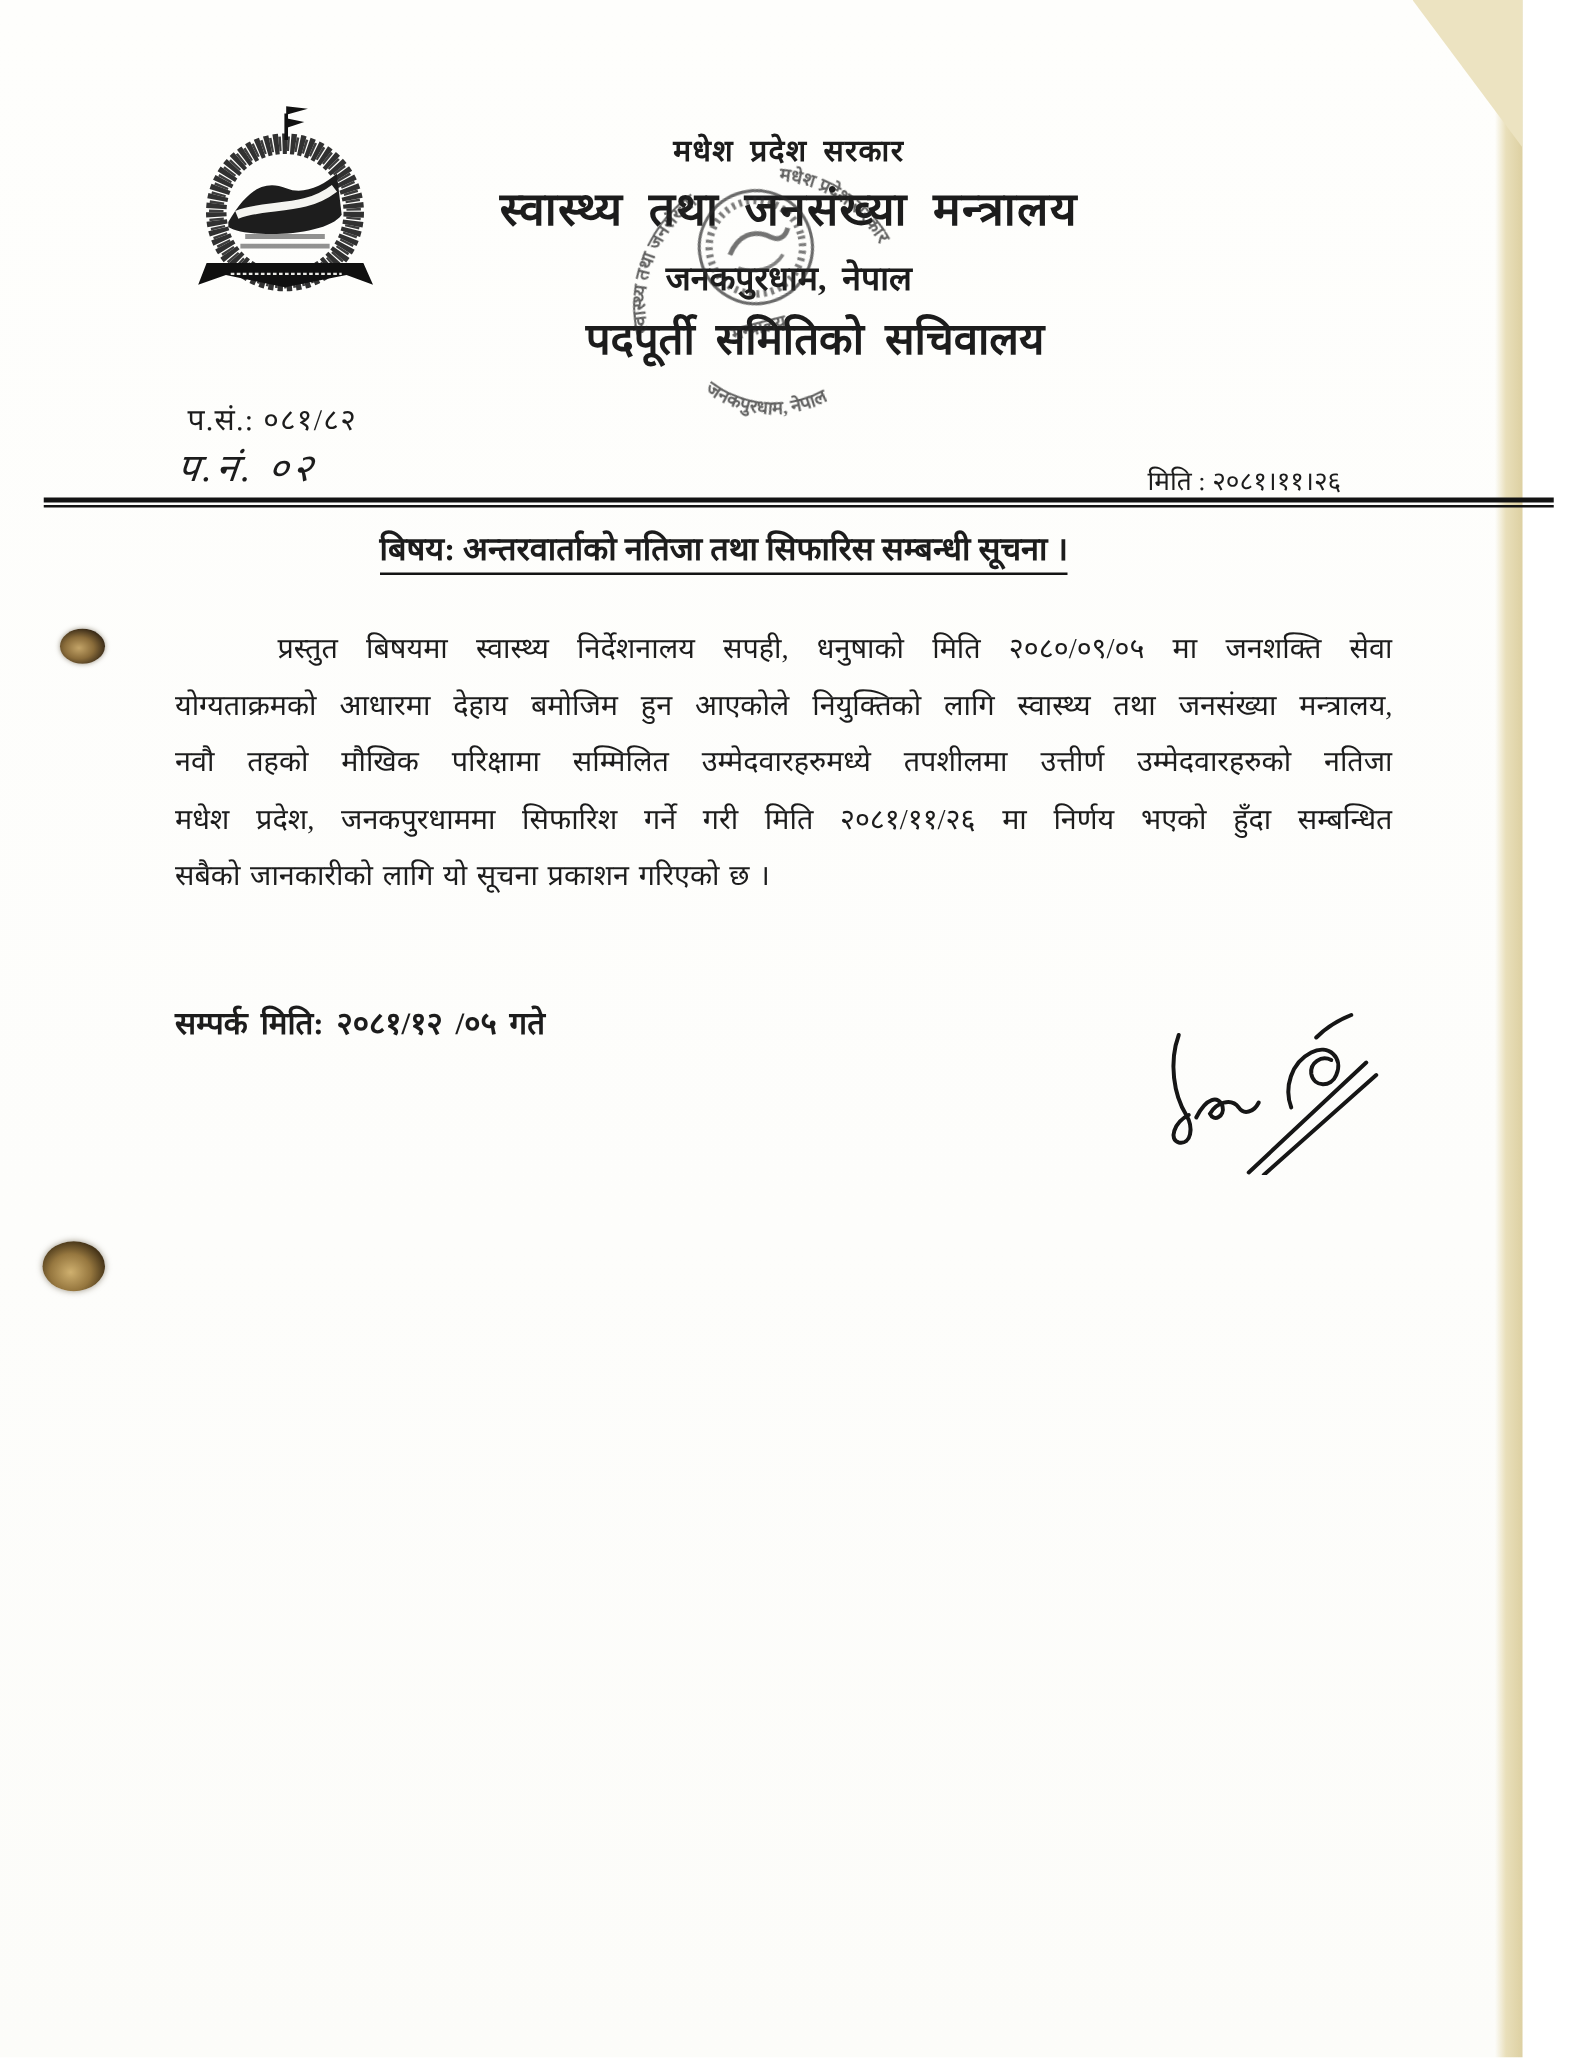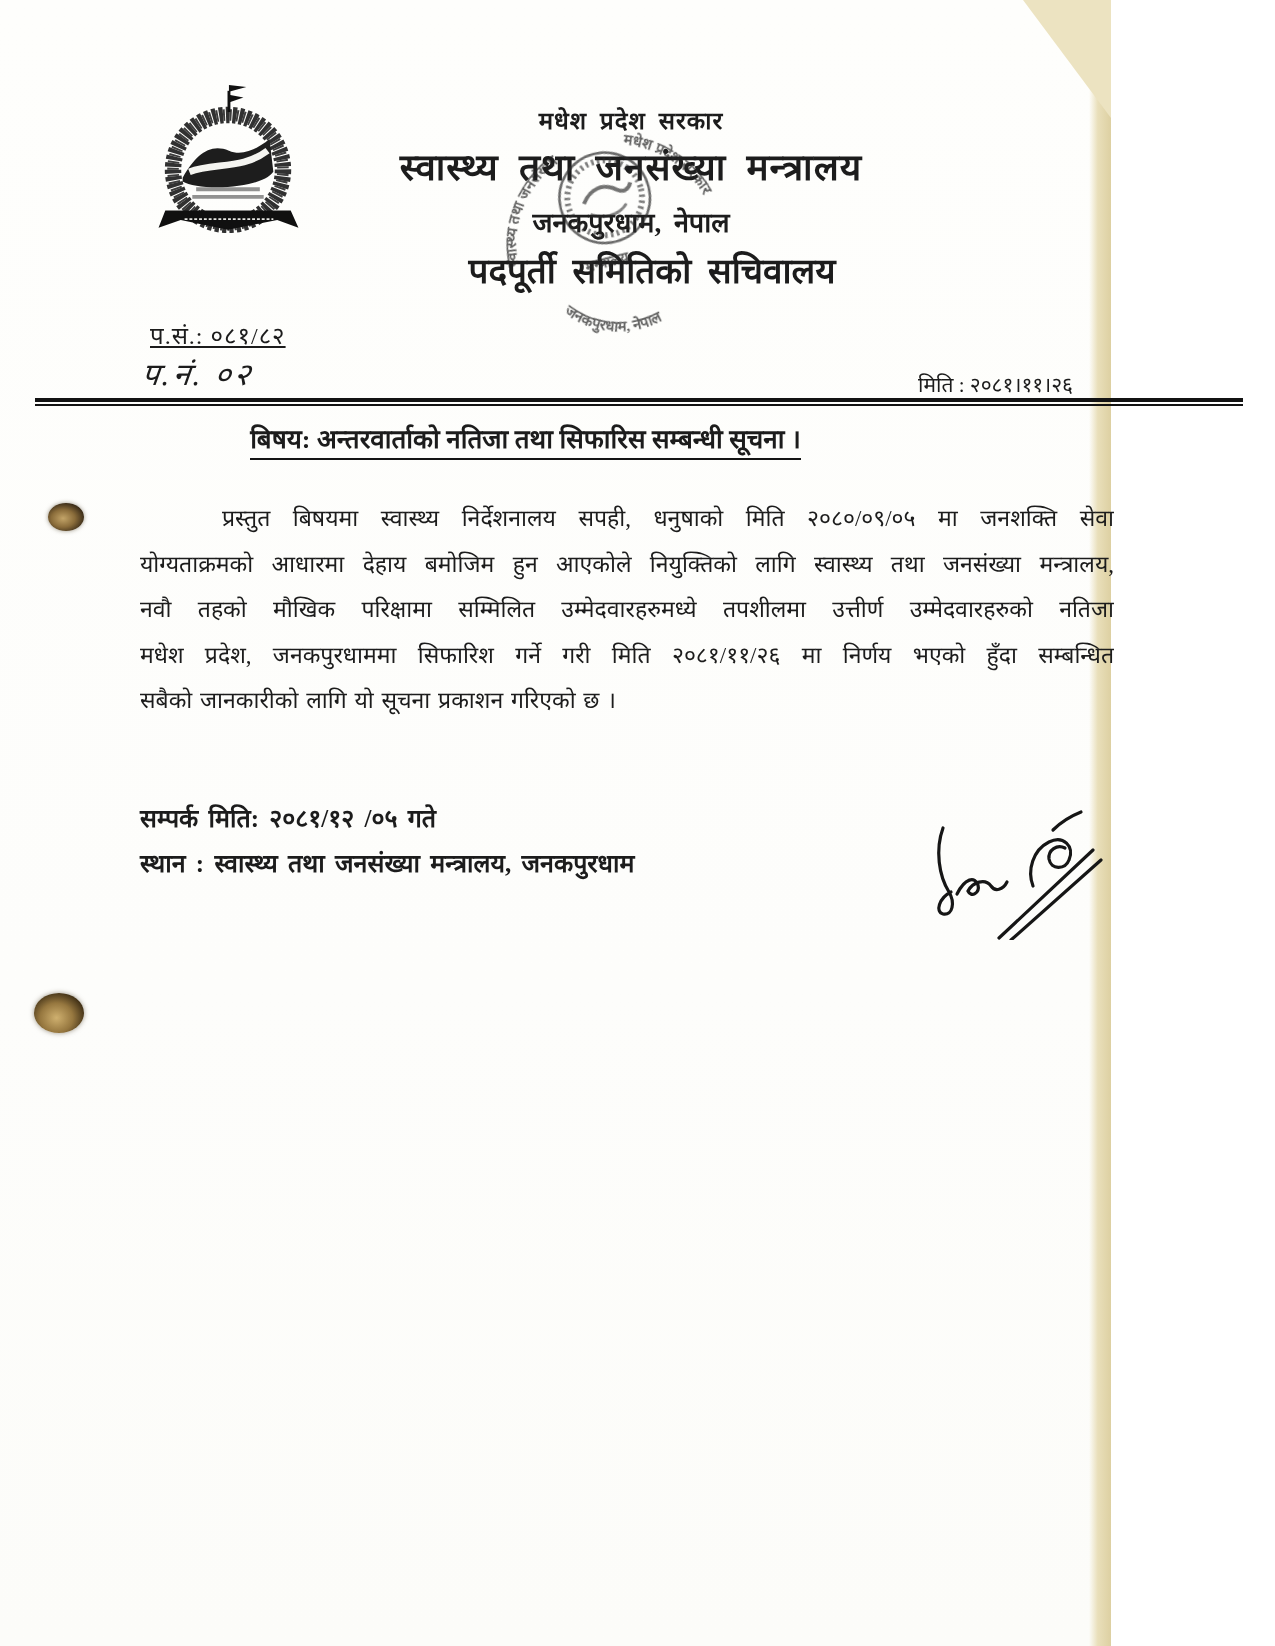--- a/index.html
+++ b/index.html
@@ -4,21 +4,21 @@
 <style>
   html,body{margin:0;padding:0;}
   body{
     width:1275px;height:1646px;
     background:#ffffff;
     font-family:"Liberation Serif","DejaVu Serif",serif;
     color:#1c1c1c;
     overflow:hidden;
   }
   .page{
-    position:relative;width:1111px;height:1646px;
+    position:relative;width:1218px;height:1646px;
     background:linear-gradient(180deg,#fefefc 0%,#fdfdfb 60%,#fcfcf9 100%);
   }
   
   .scan-edge-right{
     position:absolute;top:0;right:0;bottom:0;width:22px;
     background:linear-gradient(to right, rgba(232,223,185,0) 0%, #e9dfba 40%, #ddd0a2 100%);
   }
   .scan-corner{
     position:absolute;top:0;right:0;width:88px;height:118px;
     background:#ece3c1;
@@ -45,21 +45,21 @@
   .h-ministry{position:absolute;left:0;right:0;top:140px;font-size:37px;font-weight:700;letter-spacing:1px;word-spacing:10px;}
   .h-place{position:absolute;left:0;right:0;top:203px;font-size:27px;font-weight:600;word-spacing:6px;}
   .h-office{position:absolute;left:0;right:0;top:246px;font-size:35px;font-weight:700;word-spacing:8px;margin-left:42px;}
   
   .stamp{
     position:absolute;left:498px;top:124px;width:236px;height:222px;
     transform:rotate(-14deg);opacity:.82;filter:blur(.3px);
   }
   .stamp text{font-family:"Liberation Serif","DejaVu Serif",serif;}
   
-  .ref-file{position:absolute;left:150px;top:318px;font-size:24px;letter-spacing:1px;text-decoration:underline;}
+  .ref-file{position:absolute;left:150px;top:318px;font-size:24px;letter-spacing:1px;}
   .ref-letter{
     position:absolute;left:142px;top:352px;font-size:31px;font-style:italic;
     transform:skewX(-6deg);letter-spacing:3px;
   }
   .ref-date{position:absolute;left:918px;top:370px;font-size:21px;}
   
   .rule{position:absolute;left:35px;top:398px;width:1208px;border-top:4px solid #131313;}
   .rule-inner{margin-top:2px;height:2px;background:#131313;}
   
   .subject{
@@ -147,21 +147,20 @@
 
   <div class="body-text">
     <div class="line indent">प्रस्तुत बिषयमा स्वास्थ्य निर्देशनालय सपही, धनुषाको मिति २०८०/०९/०५ मा जनशक्ति सेवा</div>
     <div class="line">योग्यताक्रमको आधारमा देहाय बमोजिम हुन आएकोले नियुक्तिको लागि स्वास्थ्य तथा जनसंख्या मन्त्रालय,</div>
     <div class="line">नवौ तहको मौखिक परिक्षामा सम्मिलित उम्मेदवारहरुमध्ये तपशीलमा उत्तीर्ण उम्मेदवारहरुको नतिजा</div>
     <div class="line">मधेश प्रदेश, जनकपुरधाममा सिफारिश गर्ने गरी मिति २०८१/११/२६ मा निर्णय भएको हुँदा सम्बन्धित</div>
     <div class="line last">सबैको जानकारीको लागि यो सूचना प्रकाशन गरिएको छ ।</div>
   </div>
 
   <div class="contact-date">सम्पर्क मिति: २०८१/१२ /०५ गते</div>
-  <div class="contact-loc">स्थान : स्वास्थ्य तथा जनसंख्या मन्त्रालय, जनकपुरधाम</div>
 
   <svg class="signature" viewBox="0 0 200 150" xmlns="http://www.w3.org/2000/svg">
     <g fill="none" stroke="#161616" stroke-width="3.2" stroke-linecap="round">
       <path d="M28,38 C20,60 24,86 34,102 C40,112 38,126 28,124 C20,122 24,108 36,102"></path>
       <path d="M42,104 C50,88 60,86 63,95 C65,103 56,108 53,101 C58,92 70,88 76,96 C80,102 88,100 92,92"></path>
       <path d="M118,96 C112,80 118,60 134,52 C148,45 160,56 154,70 C150,80 136,80 134,69 C133,60 142,54 150,58"></path>
       <path d="M138,40 C146,32 156,26 166,22"></path>
       <path d="M178,60 L84,148"></path>
       <path d="M186,70 L96,150"></path>
     </g>

